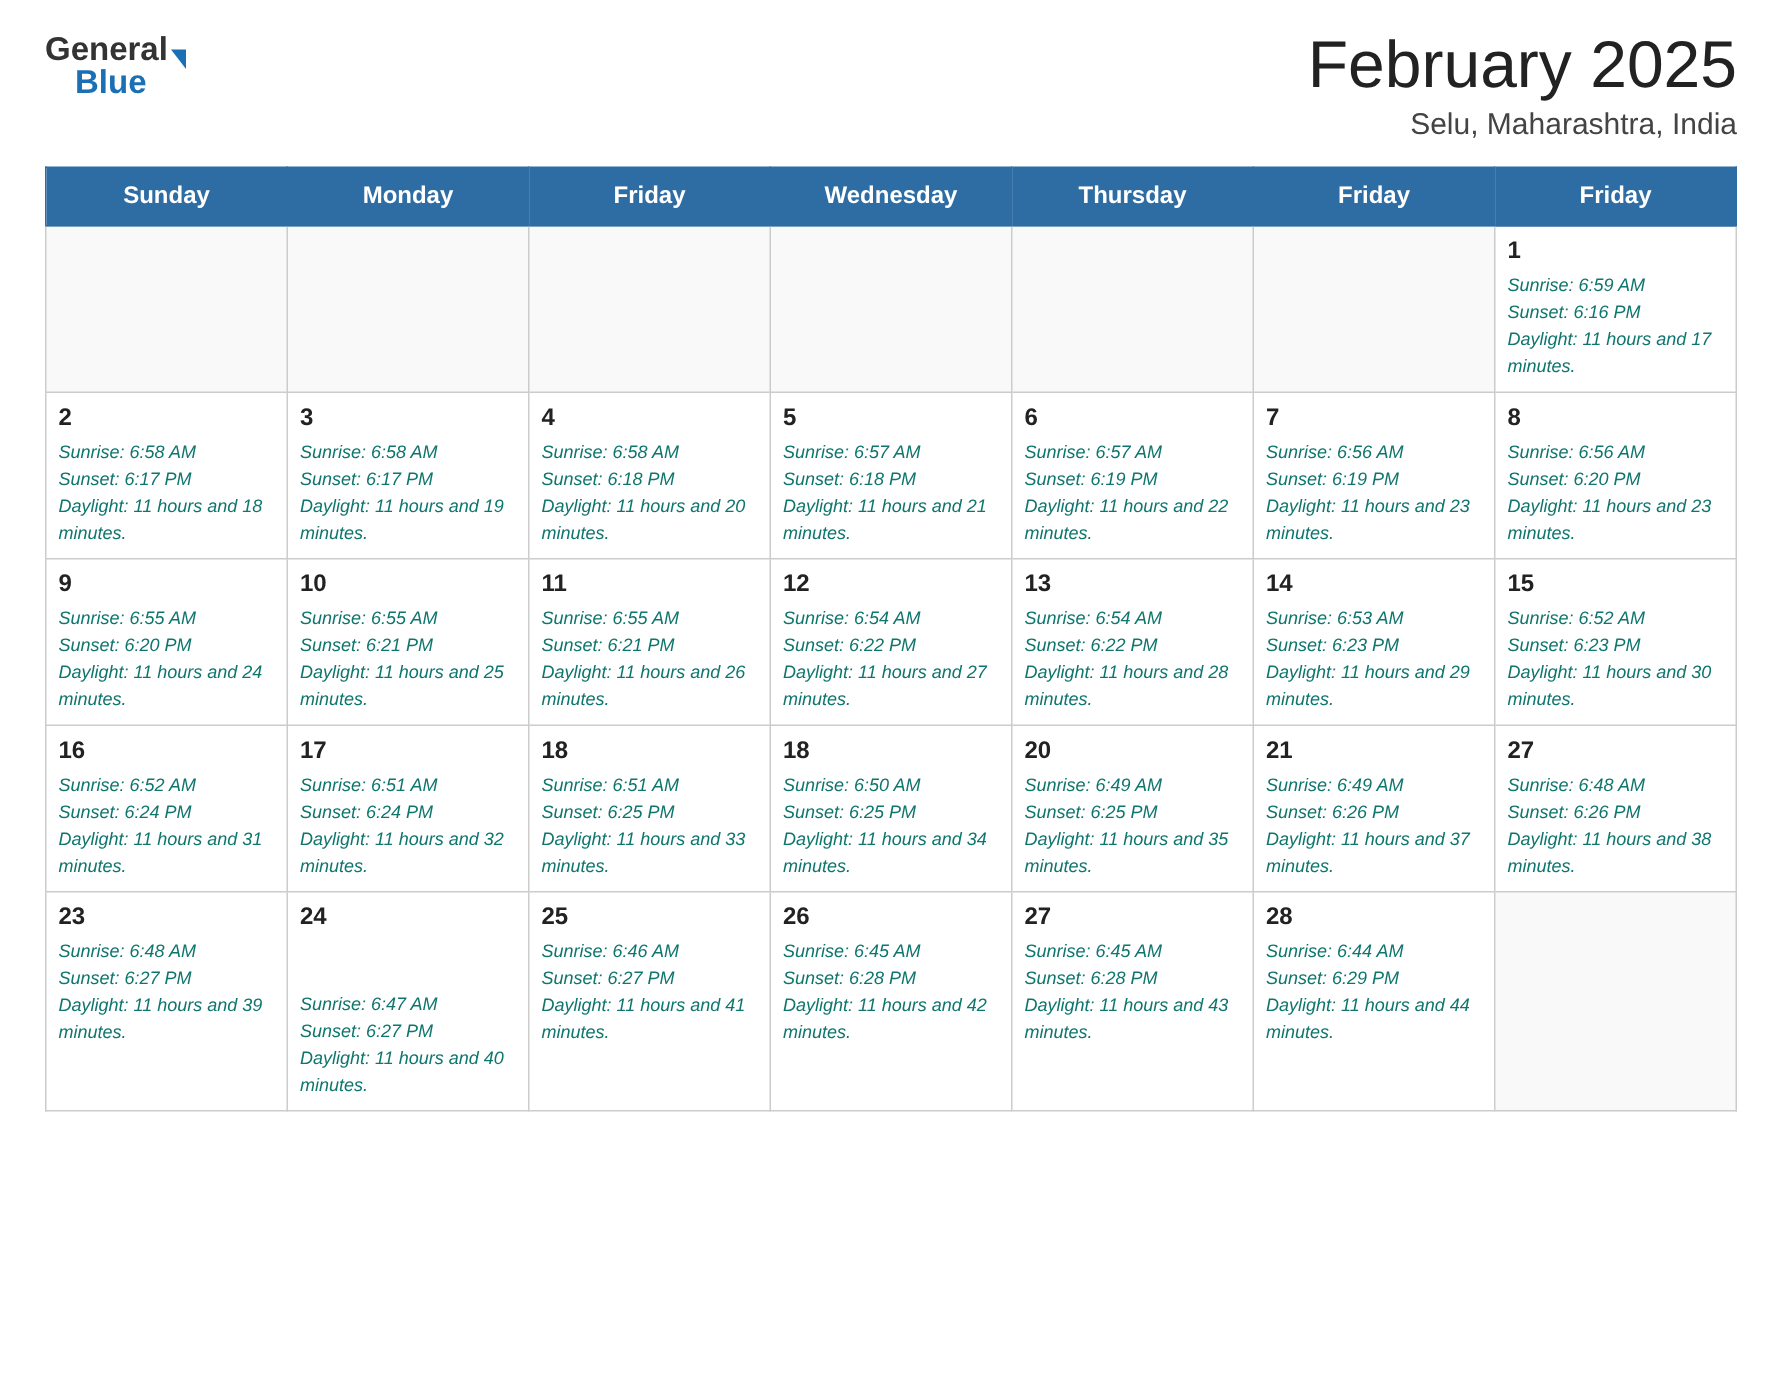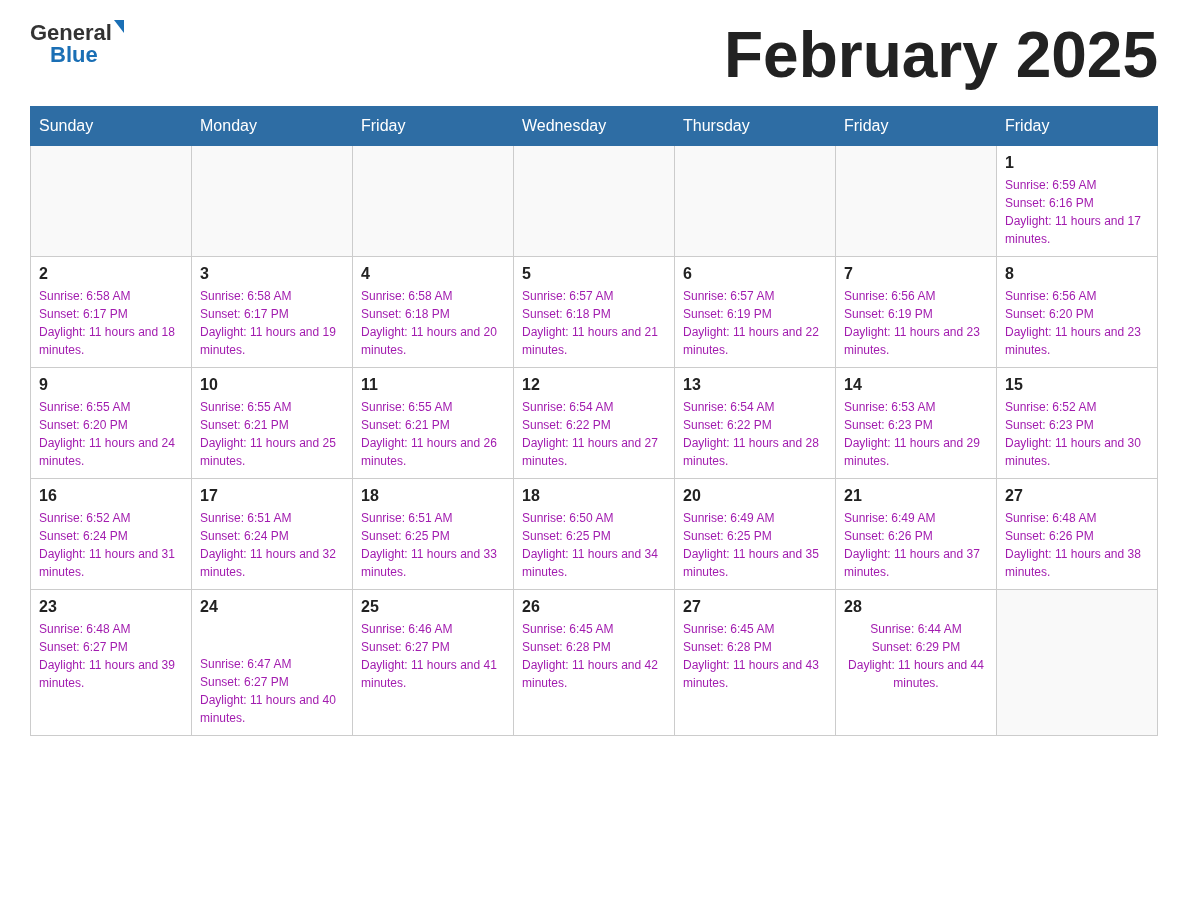--- a/index.html
+++ b/index.html
@@ -15,21 +15,21 @@
       align-items: flex-start;
       margin-bottom: 16px;
     }
     .logo {
       display: flex;
       flex-direction: column;
       align-items: flex-start;
     }
     .logo-text {
       display: flex;
-      align-items: flex-start;
+      align-items: flex-end;
       font-size: 22px;
       font-weight: bold;
       color: #333;
     }
     .logo-general { color: #333; }
     .logo-arrow {
       width: 0;
       height: 0;
       border-left: 10px solid transparent;
       border-right: 0px solid transparent;
@@ -40,62 +40,63 @@
     .logo-blue {
       color: #1a6fb5;
       font-size: 22px;
       font-weight: bold;
       margin-left: 20px;
     }
     .title-block {
       text-align: right;
     }
     .month-title {
-      font-size: 64px;
-      font-weight: bold;
+      font-size: 44px;
+      font-weight: normal;
       color: #222;
       line-height: 1.1;
     }
     .location-title {
       font-size: 20px;
       color: #444;
       margin-top: 4px;
     }
     .calendar {
       width: 100%;
       border-collapse: collapse;
       border: 1px solid #ccc;
     }
     .calendar th {
       background-color: #2e6da4;
       color: #fff;
       padding: 10px 8px;
-      text-align: left;
+      text-align: center;
       font-size: 16px;
-      font-weight: normal;
+      font-weight: bold;
       border: 1px solid #2e6da4;
     }
     .calendar td {
       vertical-align: top;
       padding: 8px;
       border: 1px solid #ccc;
       width: 14.28%;
       min-height: 100px;
     }
     .day-number {
       font-size: 16px;
       font-weight: bold;
       color: #222;
       display: block;
       margin-bottom: 4px;
     }
     .day-info {
       font-size: 12px;
-      color: #a21caf;
+      color: #0f766e;
       line-height: 1.5;
+      font-style: italic;
     }
     .empty-cell {
       background: #f9f9f9;
     }
     .week-row td {
       height: 110px;
     }
     .logo-line2 {
       display: flex;
       align-items: center;
@@ -110,20 +111,21 @@
     <div class="logo-text">
       <span class="logo-general">General</span>
       <span class="logo-arrow"></span>
     </div>
     <div class="logo-line2">
       <span class="logo-blue">Blue</span>
     </div>
   </div>
   <div class="title-block">
     <div class="month-title">February 2025</div>
+    <div class="location-title">Selu, Maharashtra, India</div>
   </div>
 </div>
 
 <table class="calendar">
   <thead>
     <tr>
     <th>Sunday</th>
         <th>Monday</th>
         <th>Friday</th>
         <th>Wednesday</th>
@@ -305,20 +307,20 @@
 Daylight: 11 hours and 42 minutes.</div>
         </td>
         <td>
           <span class="day-number">27</span>
           <div class="day-info" style="white-space: pre-line;">Sunrise: 6:45 AM
 Sunset: 6:28 PM
 Daylight: 11 hours and 43 minutes.</div>
         </td>
         <td>
           <span class="day-number">28</span>
-          <div class="day-info" style="white-space: pre-line; text-align: center;">Sunrise: 6:44 AM
+          <div class="day-info" style="white-space: pre-line;">Sunrise: 6:44 AM
 Sunset: 6:29 PM
 Daylight: 11 hours and 44 minutes.</div>
         </td>
         <td class="empty-cell"></td>
       </tr>
     </tbody>
 </table>
 
 </body></html>

